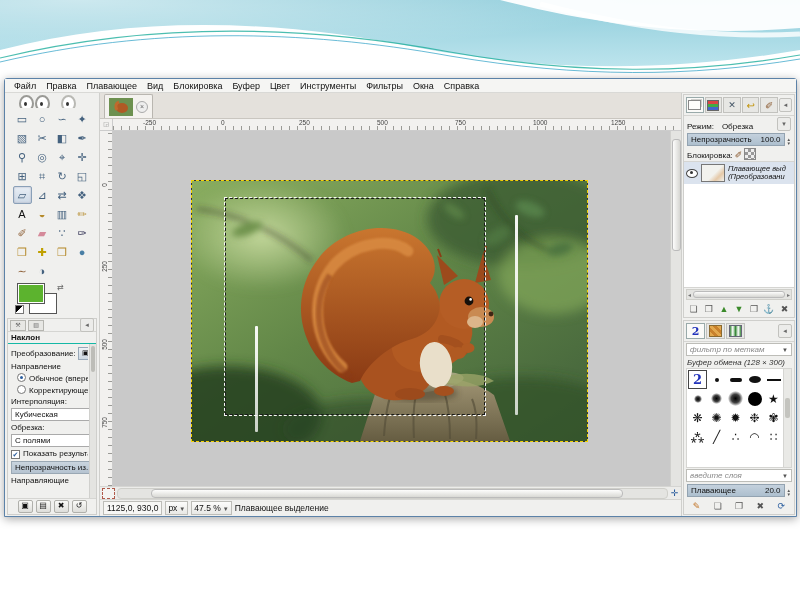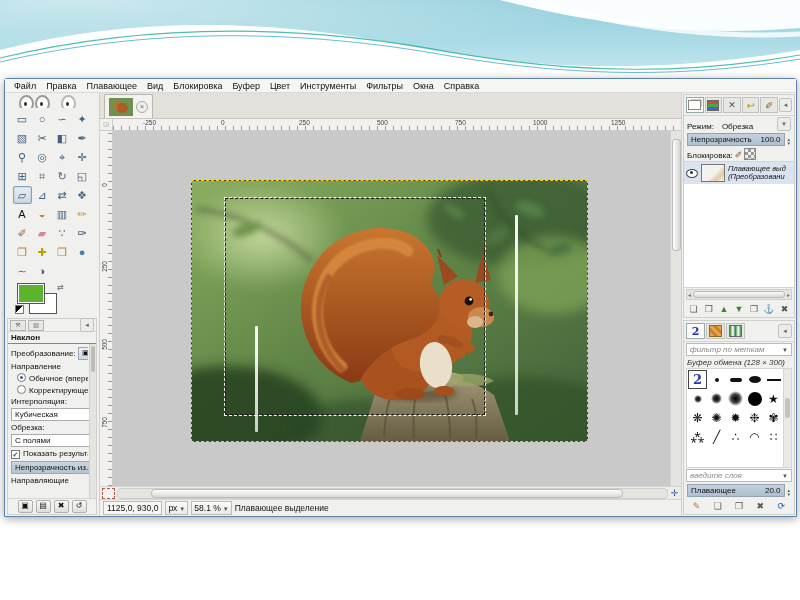--- a/index.html
+++ b/index.html
@@ -506,21 +506,21 @@
       <div id="hscroll-row">
         <div id="quickmask"></div>
         <div id="hscroll">
             <i></i>
           </div>
         <div id="nav-btn">✛</div>
       </div>
       <div id="statusbar">
         <span class="status-box">1125,0, 930,0</span>
         <span class="status-dd"><span>px</span><span class="dd-arrow">▼</span></span>
-        <span class="status-dd"><span>58.1 %</span><span class="dd-arrow">▼</span></span>
+        <span class="status-dd"><span>47.5 %</span><span class="dd-arrow">▼</span></span>
         <span>Плавающее выделение</span>
       </div>
     </div>
 
     <div id="right">
 
       <div class="dock" id="layers-dock">
         <div class="dock-tabs">
           <span class="dtab active">
               <span class="ico-layers"></span>

